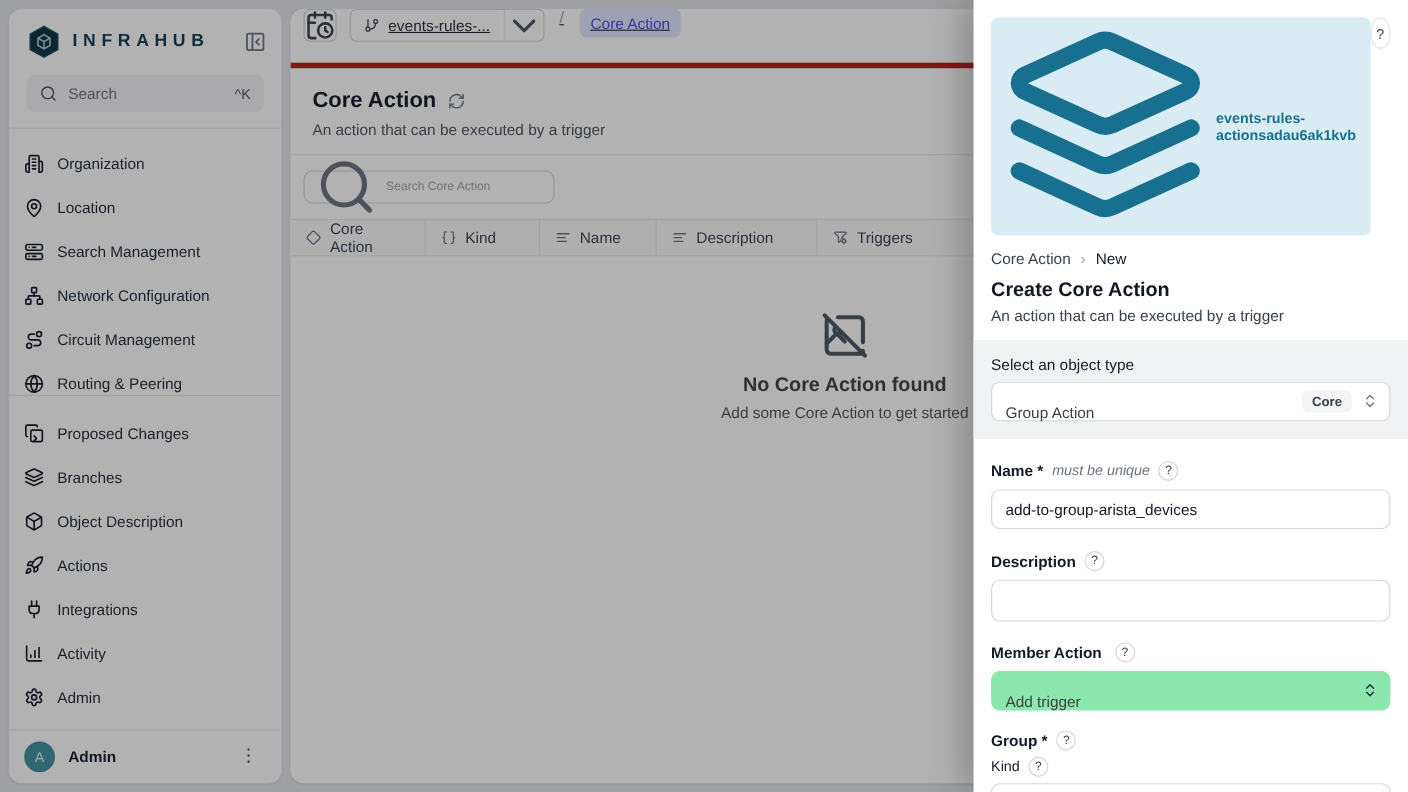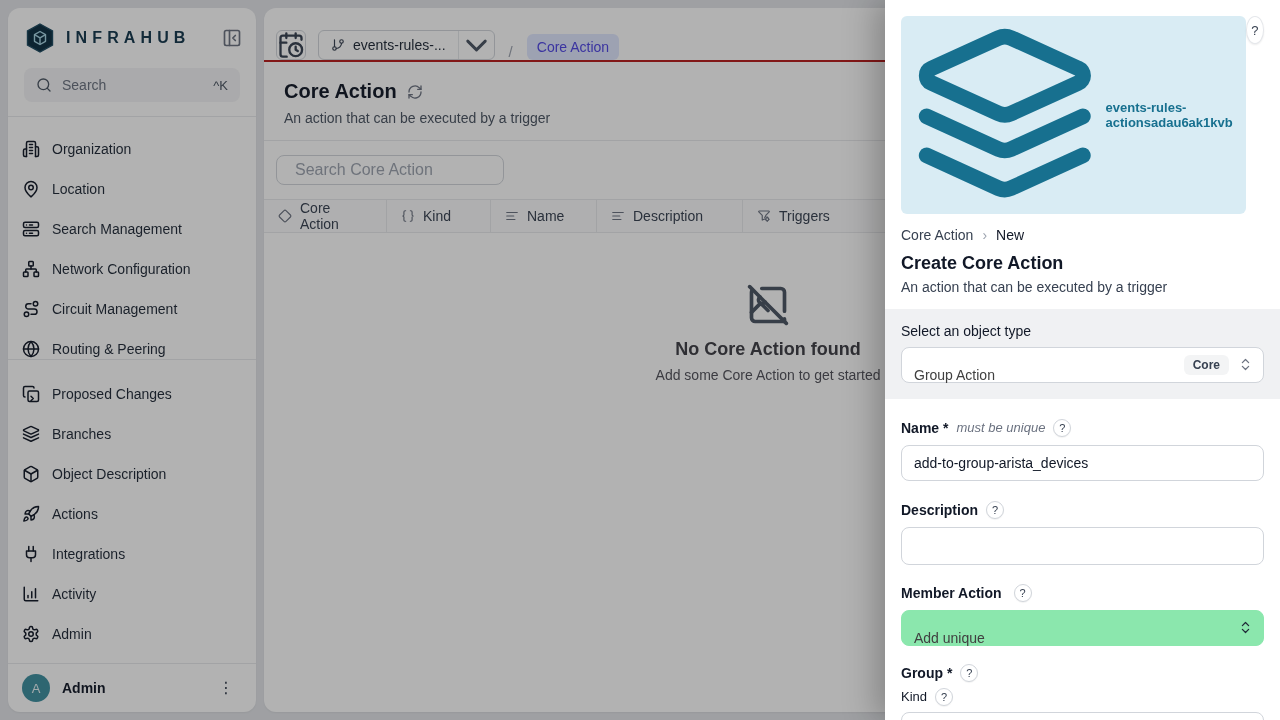--- a/index.html
+++ b/index.html
@@ -24,42 +24,42 @@
   .nav-static { flex:1; padding-top:14px; }
   .nav-item { height:40px; display:flex; align-items:center; gap:12px; padding:0 14px; font-size:14px; color:#1f2937; cursor:pointer; border-radius:8px; }
   .nav-item .nav-ic { width:18px; height:18px; flex:0 0 18px; color:#111827; }
   .side-user { border-top:1px solid #e8e9ec; padding:10px 14px; display:flex; align-items:center; gap:12px; }
   .avatar { width:28px; height:28px; border-radius:50%; background:var(--avatar-teal,#3d8fa0); color:#e8f4f6; display:flex; align-items:center; justify-content:center; font-size:13px; }
   .user-name { flex:1; font-size:14px; font-weight:600; color:#111827; }
   .kebab { color:#374151; font-size:16px; line-height:1; cursor:pointer; padding:4px 8px; }
 
   
   .main { flex:1; background:#fff; border-radius:12px; overflow:hidden; display:flex; flex-direction:column; box-shadow:0 1px 2px rgba(0,0,0,.05); }
-  .topbar { height:54px; border-bottom:2px solid #b91c1c; display:flex; align-items:flex-end; gap:12px; padding:0 12px; }
+  .topbar { height:54px; border-bottom:5px solid #b91c1c; display:flex; align-items:flex-start; gap:12px; padding:0 12px;text-decoration:underline; }
   .icon-btn { width:30px; height:30px; border:1px solid #d1d5db; border-radius:6px; display:flex; align-items:center; justify-content:center; color:#374151; background:#fff; cursor:pointer; }
   .icon-btn svg { width:16px; height:16px; }
   .branch-select { height:30px; border:1px solid #d1d5db; border-radius:6px; display:flex; align-items:stretch; overflow:hidden; background:#fff; cursor:pointer; }
   .branch-select .b-main { display:flex; align-items:center; gap:8px; padding:0 12px; }
   .branch-select .b-ic { width:14px; height:14px; color:#374151; }
   .branch-select .b-label { font-size:14px; color:#1f2937; }
   .branch-select .b-caret { width:36px; display:flex; align-items:center; justify-content:center; border-left:1px solid #e5e7eb; color:#4b5563; }
   .branch-select .b-caret svg { width:15px; height:15px; }
   .crumb-sep { color:#9ca3af; font-size:15px; padding:0 2px; }
   .crumb-chip { background:var(--chip-indigo-bg,#e0e7ff); color:var(--chip-indigo-text,#4f46e5); border-radius:6px; padding:5px 10px; font-size:14px; cursor:pointer; }
 
   .page-head { padding:18px 20px 14px; border-bottom:1px solid #e8e9ec; }
   .title-row { display:flex; align-items:center; gap:10px; }
   .page-title { font-size:20px; font-weight:bold; color:#111827; }
   .refresh-btn { width:16px; height:16px; color:#6b7280; cursor:pointer; }
   .page-sub { margin-top:7px; font-size:14px; color:#4b5563; }
 
   .toolbar { padding:14px 12px; }
   .search-input { width:228px; height:30px; border:1px solid #d1d5db; border-radius:8px; display:flex; align-items:center; gap:8px; padding:0 10px; background:#fff; }
   .search-input svg { width:14px; height:14px; color:#6b7280; flex:0 0 14px; }
-  .search-input input { border:none; outline:none; flex:1; font-size:16px; color:#8b5cf6; font-family:inherit; background:transparent; }
+  .search-input input { border:none; outline:none; flex:1; font-size:11px; color:#8b5cf6; font-family:inherit; background:transparent; }
   .search-input input::placeholder { color:#9ca3af; }
 
   .table-head { display:flex; border-top:1px solid #e8e9ec; border-bottom:1px solid #e8e9ec; background:#fbfbfc; height:34px; }
   .th { display:flex; align-items:center; gap:8px; padding:0 14px; font-size:14px; color:#374151; border-left:1px solid #e8e9ec; cursor:pointer; }
   .th:first-child { border-left:none; }
   .th svg { width:14px; height:14px; color:#6b7280; flex:0 0 14px; }
 
   .empty { margin-top:50px; display:flex; flex-direction:column; align-items:center; }
   .empty-ic { width:44px; height:44px; color:#4b5563; }
   .empty-title { margin-top:12px; font-size:18px; font-weight:600; color:#3f3f46; }
@@ -462,21 +462,21 @@
       <span class="f-label">Description</span>
       <span class="help-pill">?</span>
     </div>
     <textarea class="textarea" style=""></textarea>
 
     <div class="f-row mt16">
       <span class="f-label">Member Action</span>
       <span class="help-pill">?</span>
     </div>
     <div class="select green">
-      <span class="sel-val">Add unique</span>
+      <span class="sel-val">Add trigger</span>
       <span class="sel-caret">
           <svg viewBox="0 0 24 24" fill="none" stroke="currentColor" stroke-width="2" stroke-linecap="round" stroke-linejoin="round" style="width:100%;height:100%;display:block">
             <path d="m7 15 5 5 5-5"></path>
             <path d="m7 9 5-5 5 5"></path>
           </svg>
         </span>
     </div>
 
     <div class="f-row mt18">
       <span class="f-label"><span>Group</span> <span>*</span></span>

